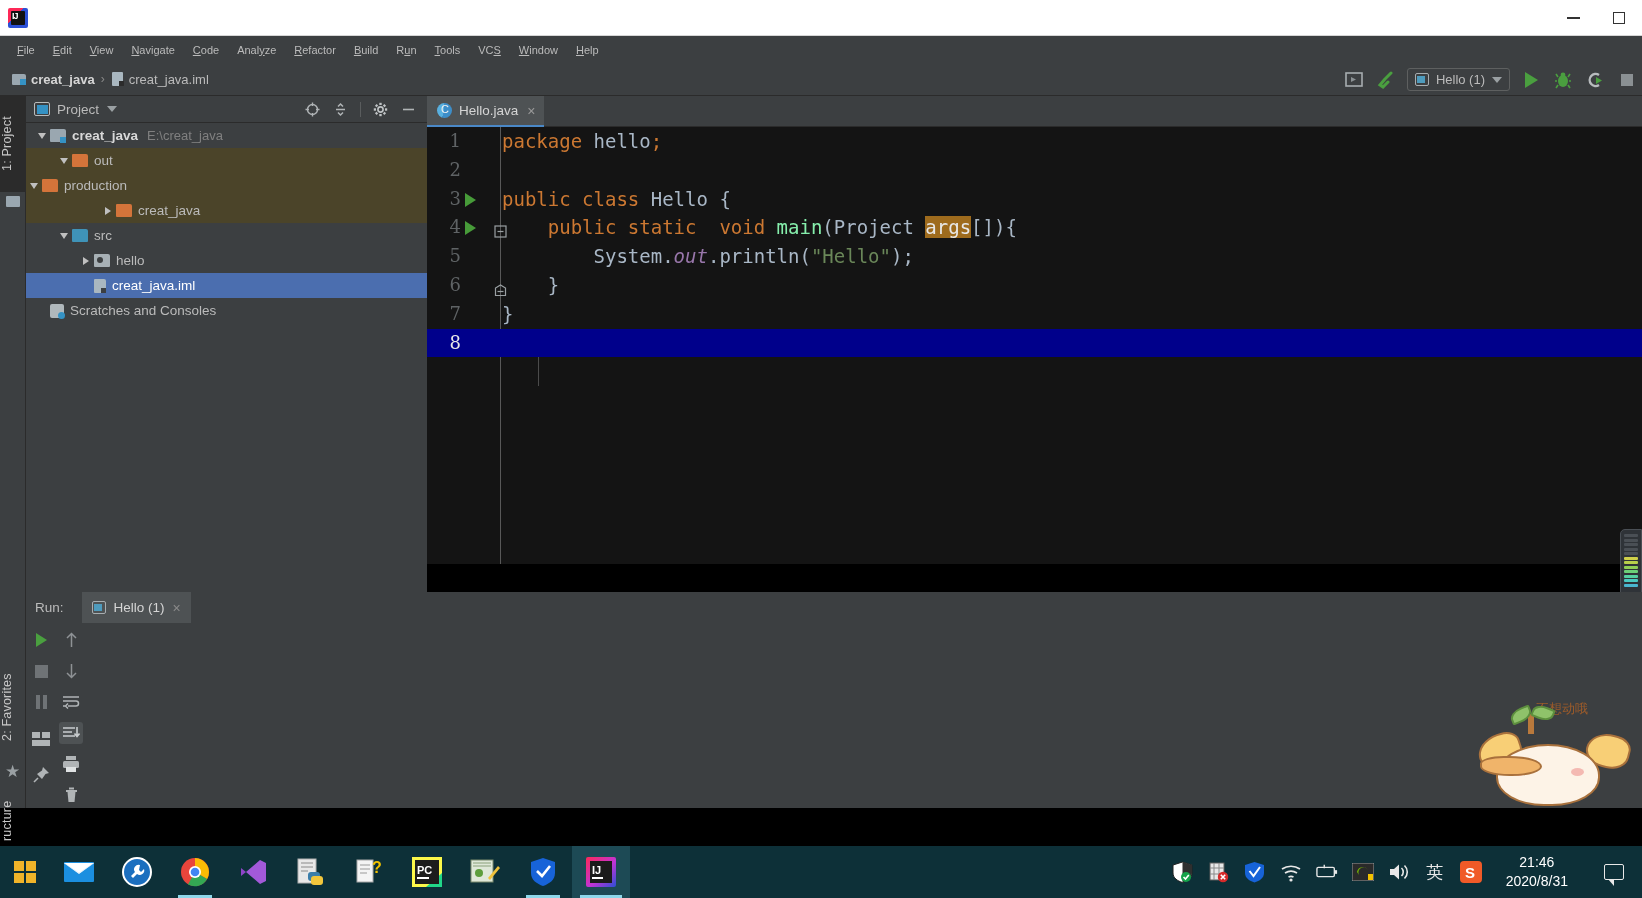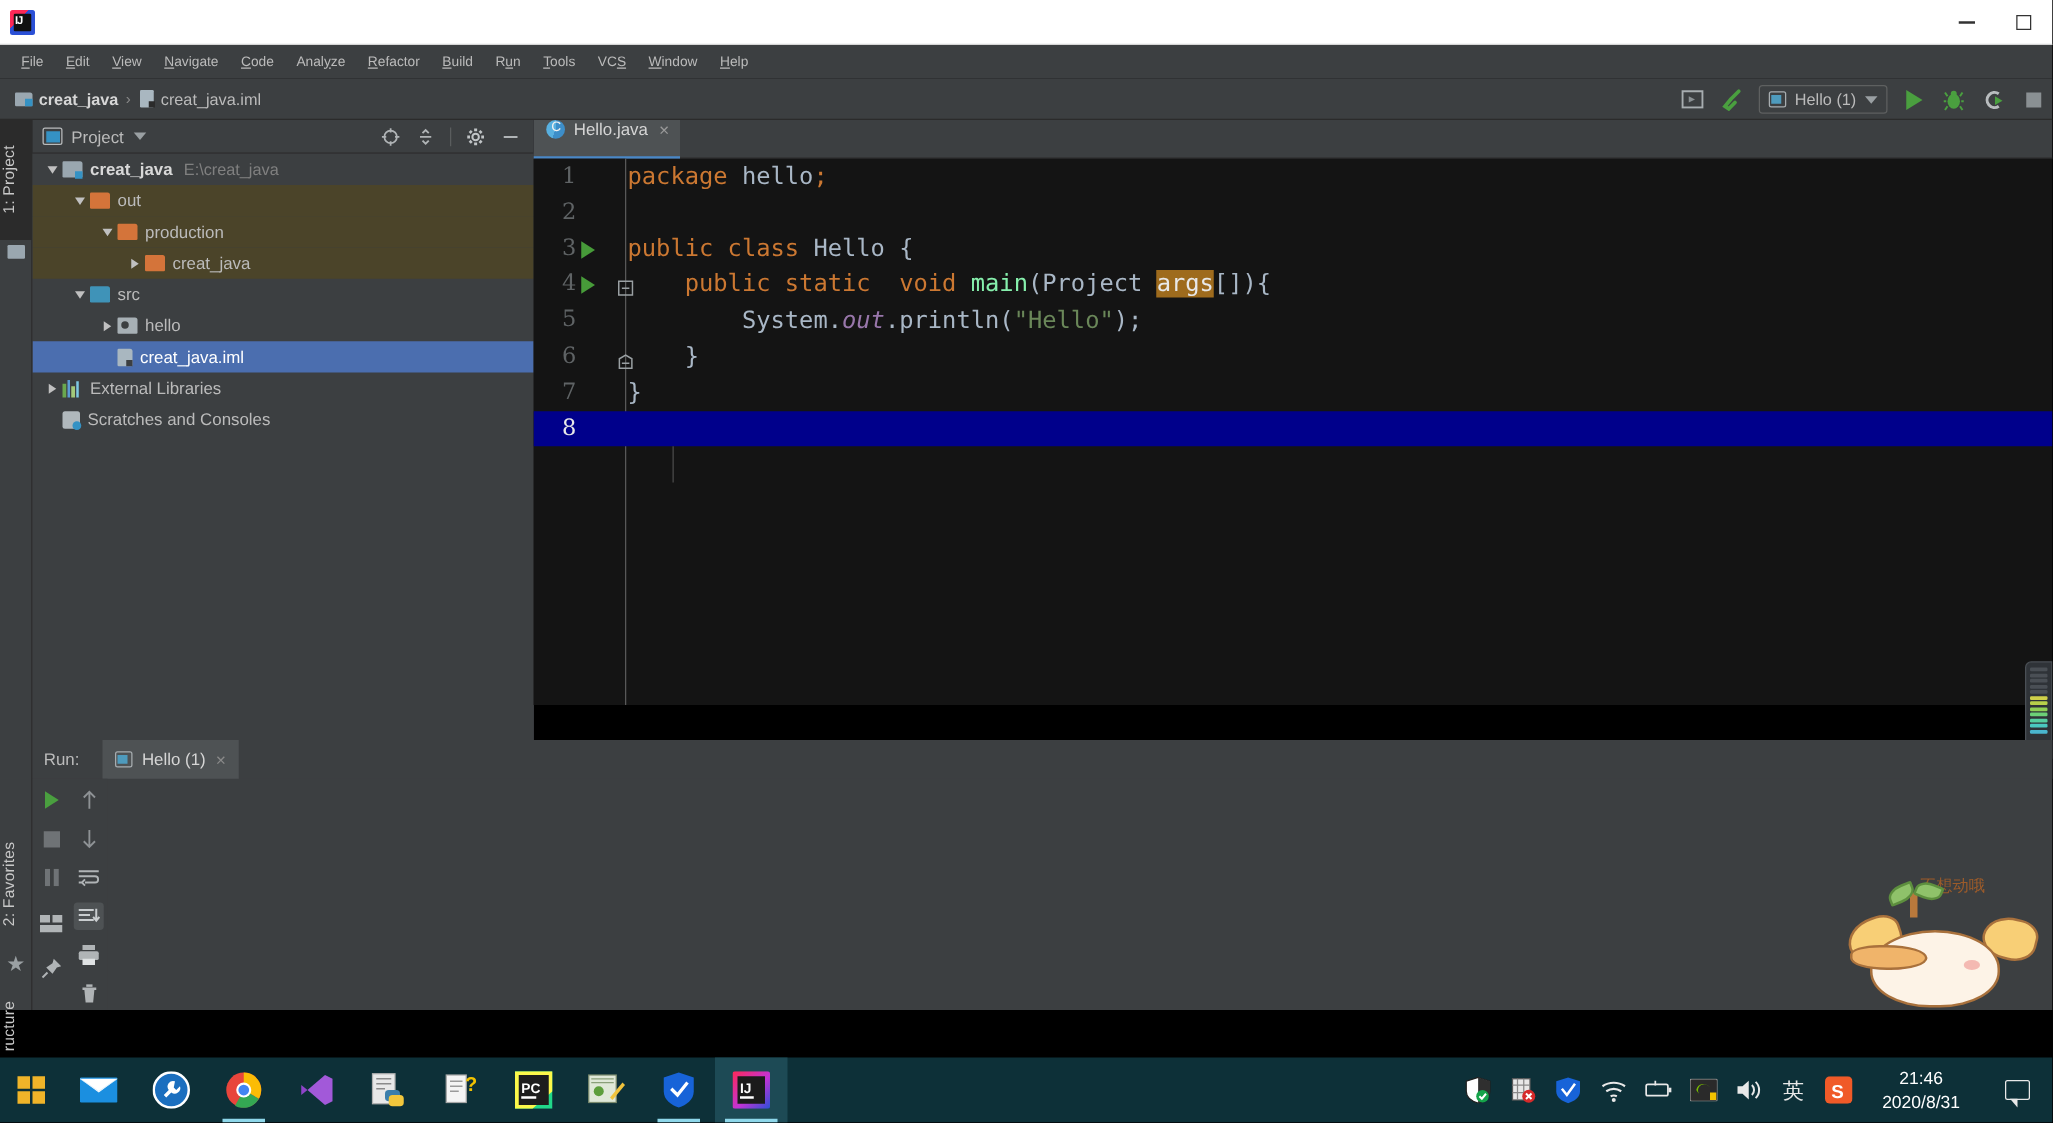--- a/index.html
+++ b/index.html
@@ -122,21 +122,21 @@
   .fi.scratch { background: #b0b8bc; position: relative; width: 14px; height: 14px; border-radius: 2px; }
   .fi.scratch::after { content:""; position:absolute; right:-1px; bottom:-1px; width:7px; height:7px; background:#3592c4; border-radius:50%; }
   .tlbl.bold { font-weight: bold; color: #d8d8d8; }
   .tpath { color: #808080; margin-left: 9px; font-size: 13px; }
 
   
   .editor-tabs {
     position: absolute; left: 427px; top: 96px; right: 0; height: 31px;
     background: #3c3f41; border-bottom: 1px solid #2b2b2b;
   }
-  .etab { position: absolute; left: 0; top: 0; height: 31px; display: flex; 
+  .etab { position: absolute; left: 0; top: 0; height: 31px; display: flex; align-items: center;
           padding: 0 9px 0 10px; background: #4e5254; border-bottom: 2px solid #4a88c7; }
   .etab .java-ico { width: 15px; height: 15px; border-radius: 50%;
       background: conic-gradient(#3d8ec9 0deg 200deg, #58b0e0 200deg 360deg); position: relative; }
   .etab .java-ico::after { content:"C"; position:absolute; left:4px; top:0px; font-size:11px; color:#f0f0f0; font-family:"Liberation Sans",sans-serif;}
   .etab .etab-lbl { color: #d5d5d5; font-size: 13.5px; margin: 0 9px 0 7px; }
   .etab .etab-close { color: #9a9a9a; font-size: 14px; }
 
   .editor {
     position: absolute; left: 427px; top: 127px; right: 0; height: 437px;
     background: #141414;
@@ -385,21 +385,21 @@
 
 
       <div class="trow hl-out" style="padding-left:30px;">
         <span class="tw">
             <span class="arr-d"></span>
           </span>
         <span class="fi orange"></span>
         <span class="tlbl">out</span>
       </div>
 
-      <div class="trow hl-out" style="padding-left:52px;">
+      <div class="trow hl-out" style="">
         <span class="tw">
             <span class="arr-d"></span>
           </span>
         <span class="fi orange"></span>
         <span class="tlbl">production</span>
       </div>
 
       <div class="trow hl-out" style="padding-left:74px;">
         <span class="tw">
             <span class="arr-r"></span>
@@ -423,32 +423,20 @@
         <span class="fi pkg"></span>
         <span class="tlbl">hello</span>
       </div>
 
       <div class="trow sel" style="padding-left:52px;">
         <span class="tw"></span>
         <span class="fi imlf"></span>
         <span class="tlbl">creat_java.iml</span>
       </div>
 
-      <div class="trow" style="padding-left:8px;">
-        <span class="tw">
-            <span class="arr-r"></span>
-          </span>
-        <span class="fi lib">
-          <i style="left:0px;height:11px;background:#6aa84f;"></i>
-          <i style="left:3.5px;height:14px;background:#5b9bd5;"></i>
-          <i style="left:7px;height:9px;background:#a3c97a;"></i>
-          <i style="left:10.5px;height:13px;background:#7ec8e3;"></i>
-        </span>
-        <span class="tlbl">External Libraries</span>
-      </div>
 
       <div class="trow" style="padding-left:24px;">
         <span class="fi scratch"></span>
         <span class="tlbl">Scratches and Consoles</span>
       </div>
     </div>
   </div>
 
   <div class="editor-tabs">
     <div class="etab">

